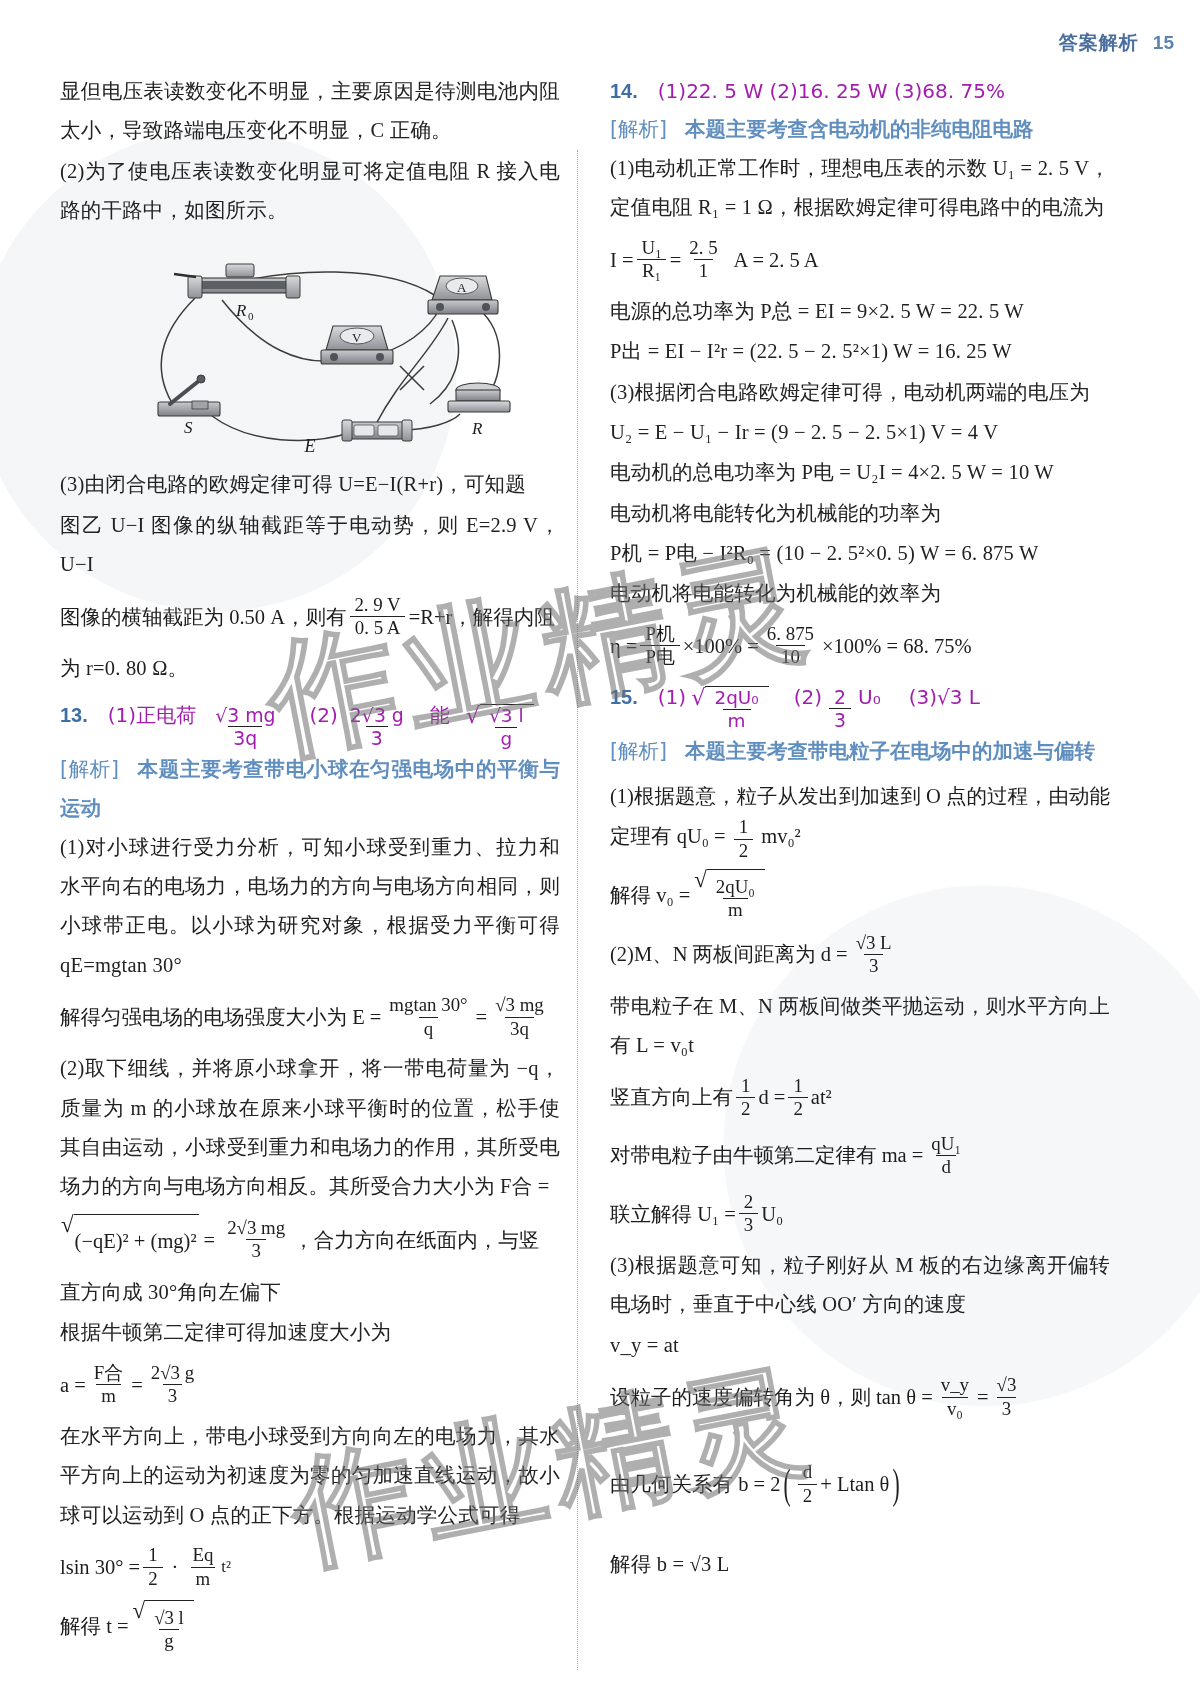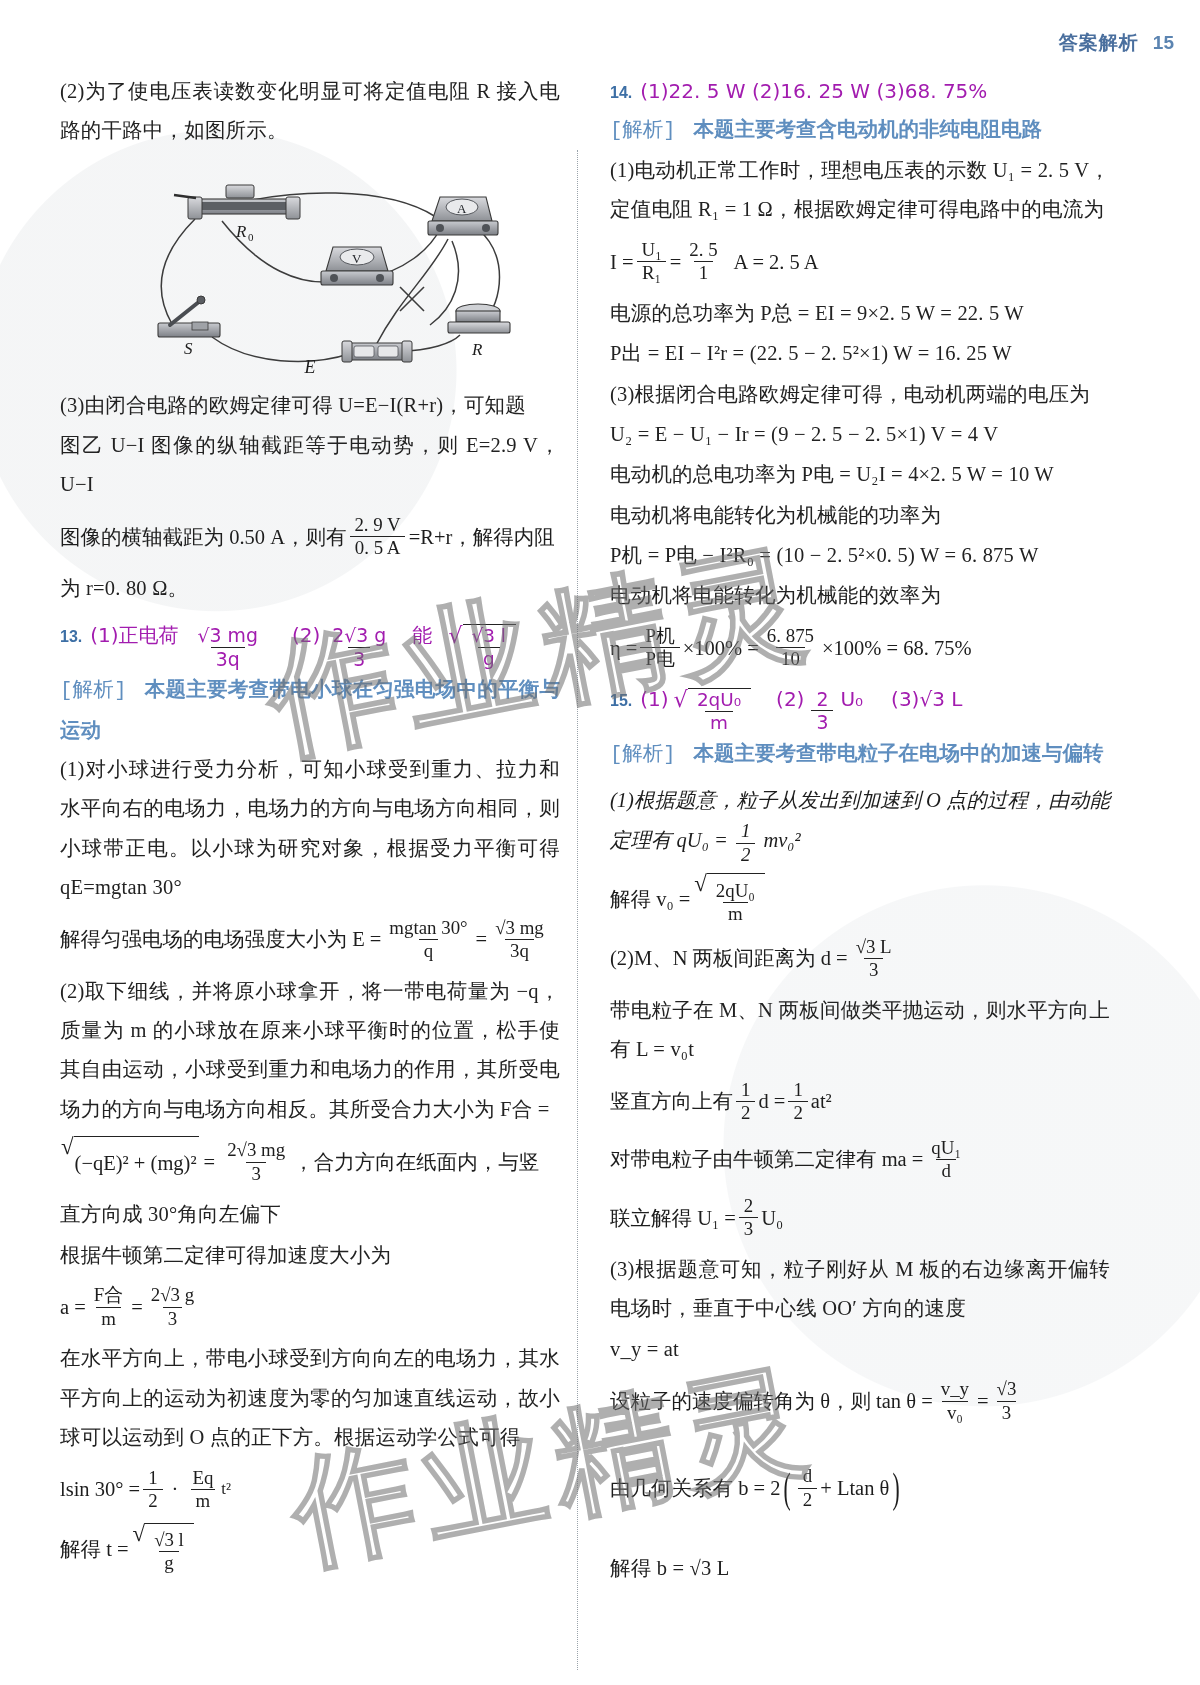--- a/index.html
+++ b/index.html
@@ -46,30 +46,30 @@
     letter-spacing:.2px;
     margin:0 0 1px 0;
     color:#222;
   }
   .ans-head{
     font-size:20.5px;line-height:1.9;color:#5f8ebf;
     font-family:"DejaVu Sans","Liberation Sans",sans-serif;
     display:flex;align-items:baseline;flex-wrap:wrap;gap:4px;
   }
   .qnum{
-    font-weight:700;color:#3d6fa5;margin-right:4px;
-    font-family:"Liberation Sans",sans-serif;font-size:16px;
+    font-weight:700;color:#3d6fa5;margin-right:16px;
+    font-family:"Liberation Sans",sans-serif;font-size:20px;
   }
   .ans-blue{color:#a21caf;font-size:20px;}
   .jiexi-line{
     font-size:20.5px;line-height:1.9;color:#5f8ebf;font-weight:700;
     font-family:"DejaVu Sans","Liberation Sans",sans-serif;
     text-align:justify;
   }
-  .jiexi-tag{font-weight:400;margin-right:18px;font-family:Liberation Mono, monospace;}
+  .jiexi-tag{font-weight:400;margin-right:18px;}
   .eq{
     font-size:20.5px;line-height:2.55;
     display:flex;align-items:center;flex-wrap:wrap;
     margin:6px 0 6px 0;
     font-family:"Liberation Serif",serif;
   }
   .frac{
     display:inline-flex;flex-direction:column;align-items:center;
     vertical-align:middle;margin:0 3px;font-size:.92em;
   }
@@ -113,20 +113,21 @@
     <span class="hdr-page">15</span>
   </div>
 </div>
 
 <div id="content">
 
   <div class="col-divider"></div>
 
   <div class="col" id="col-left">
 
+    <p class="para">显但电压表读数变化不明显，主要原因是待测电池内阻太小，导致路端电压变化不明显，C 正确。</p>
     <p class="para">(2)为了使电压表读数变化明显可将定值电阻 R 接入电路的干路中，如图所示。</p>
 
     <div class="figure">
       <svg width="420" height="212" viewBox="0 0 420 212">
         <defs>
           <linearGradient id="mg" x1="0" y1="0" x2="0" y2="1">
             <stop offset="0" stop-color="#d9dade"></stop>
               <stop offset="1" stop-color="#8e9196"></stop>
           </linearGradient>
           <linearGradient id="mg2" x1="0" y1="0" x2="0" y2="1">
@@ -394,21 +395,21 @@
         <span class="den">3</span>
       </span>
       <span class="ans-blue">U₀</span>
       <span class="ans-blue" style="margin-left:24px;">(3)√3 L</span>
     </div>
 
     <div class="jiexi-line">
       <span class="jiexi-tag">[解析]</span><span>本题主要考查带电粒子在电场中的加速与偏转</span>
     </div>
 
-    <div class="eq" style="display:block;line-height:1.95;font-style:italic;">
+    <div class="eq" style="display:block;line-height:1.95;">
       <span>(1)根据题意，粒子从发出到加速到 O 点的过程，由动能定理有 qU₀ =</span>
       <span class="frac">
         <span class="num">1</span>
         <span class="den">2</span>
       </span>
       <span>mv₀²</span>
     </div>
 
     <div class="eq">
       <span>解得 v₀ =</span>

